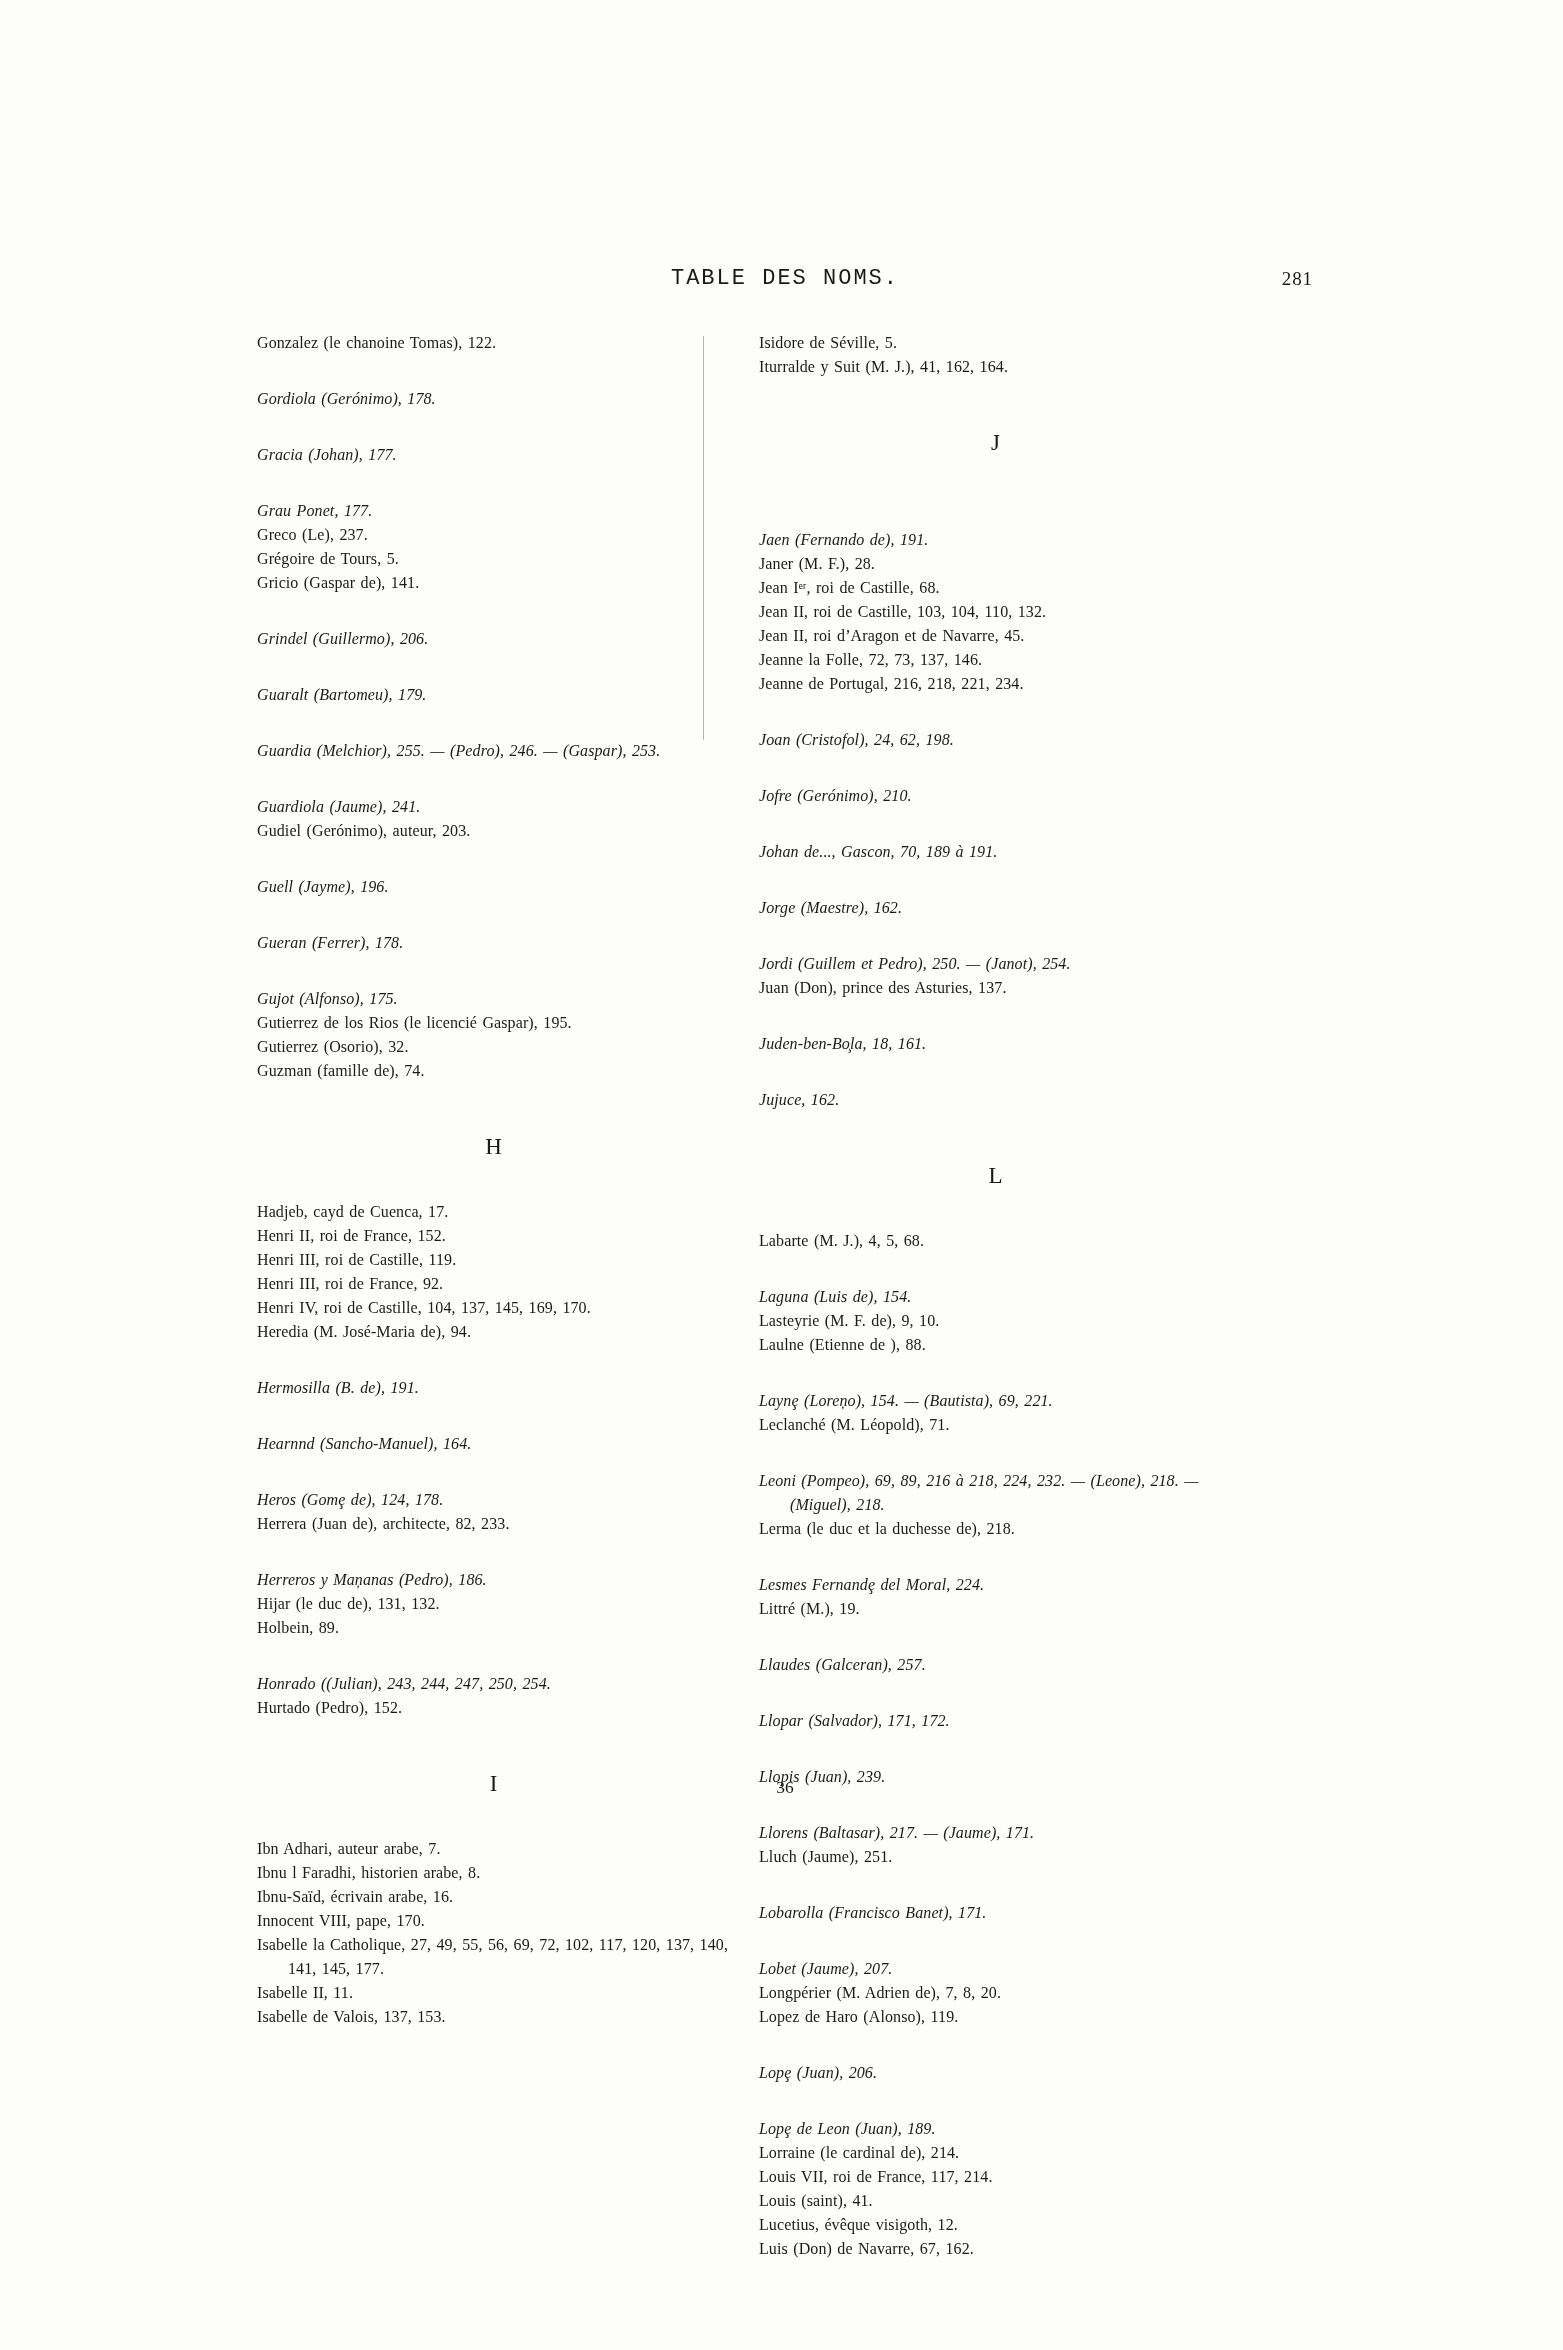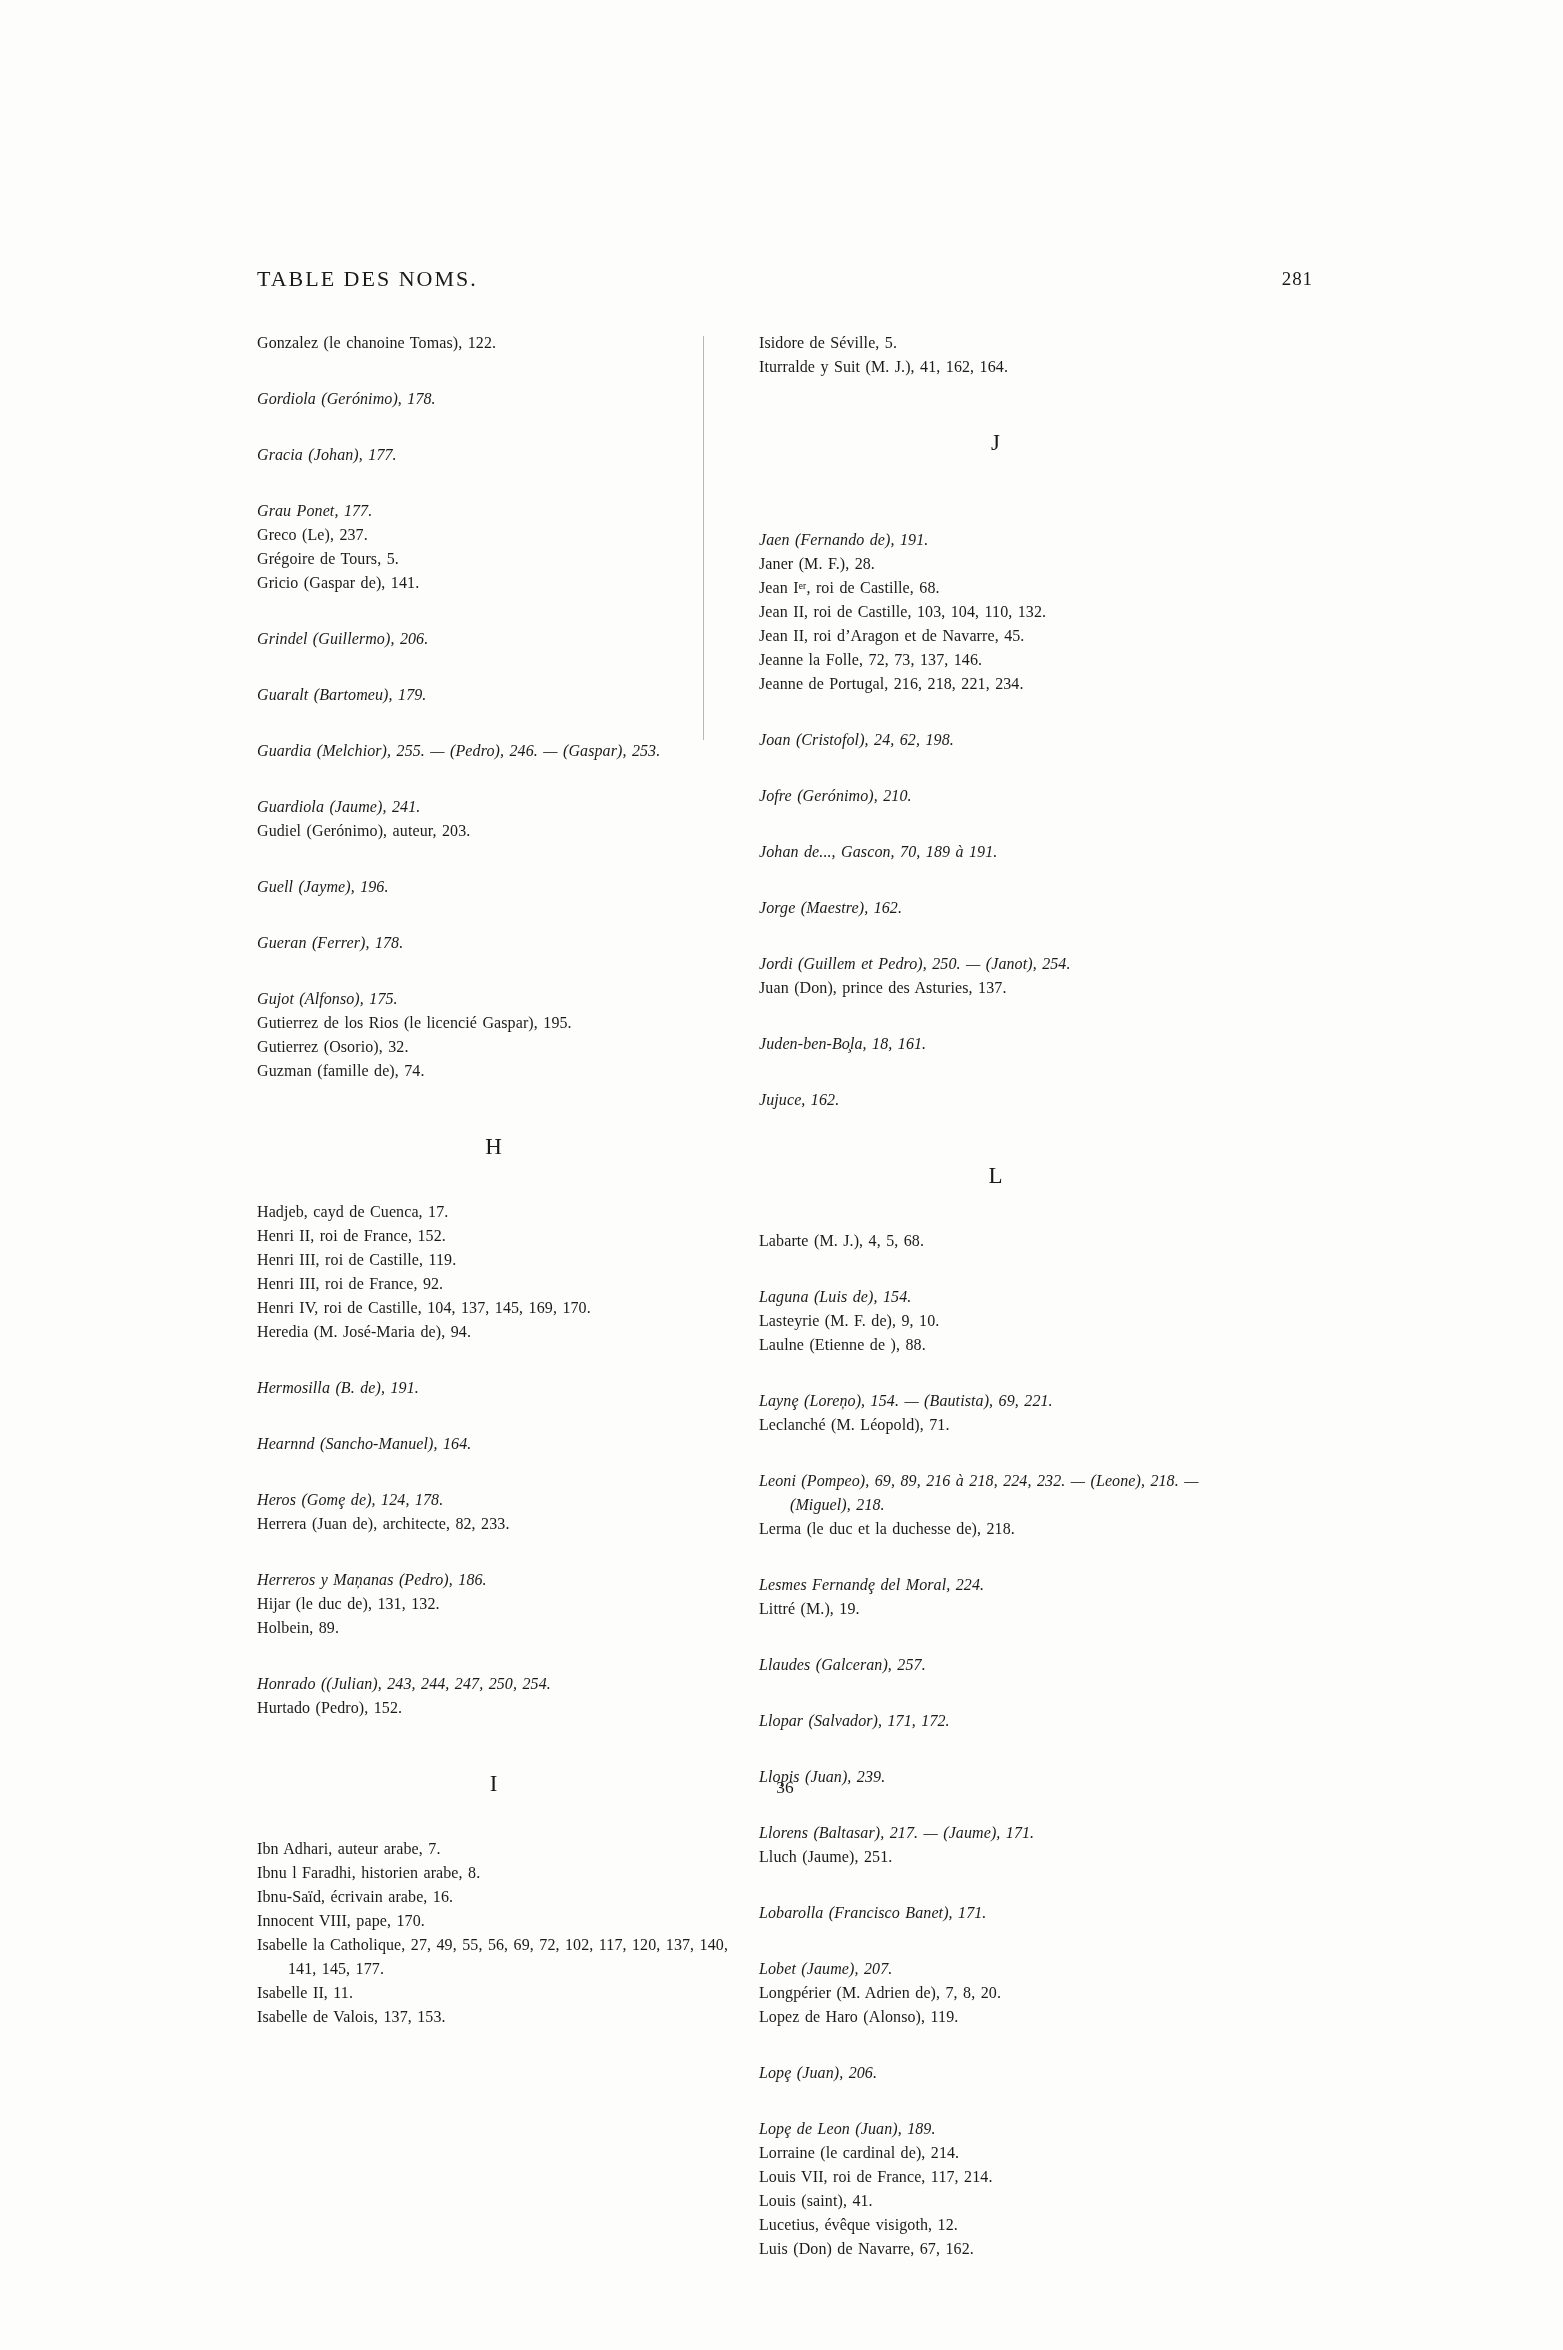--- a/index.html
+++ b/index.html
@@ -25,23 +25,24 @@
     position: absolute;
     left: 257px;
     top: 266px;
     width: 1056px;
     height: 29px;
   }
   .header-title {
     position: absolute;
     left: 0;
     width: 100%;
+    text-align: center;
     font-size: 22px;
     letter-spacing: 2px;
-    font-family: Liberation Serif, serif;
+    font-family: Liberation Mono, monospace;
   }
   .header-folio {
     position: absolute;
     right: 0;
     top: 1.8px;
     font-size: 19px;
     letter-spacing: 0.9px;
   }
   .columns {
     position: absolute;

